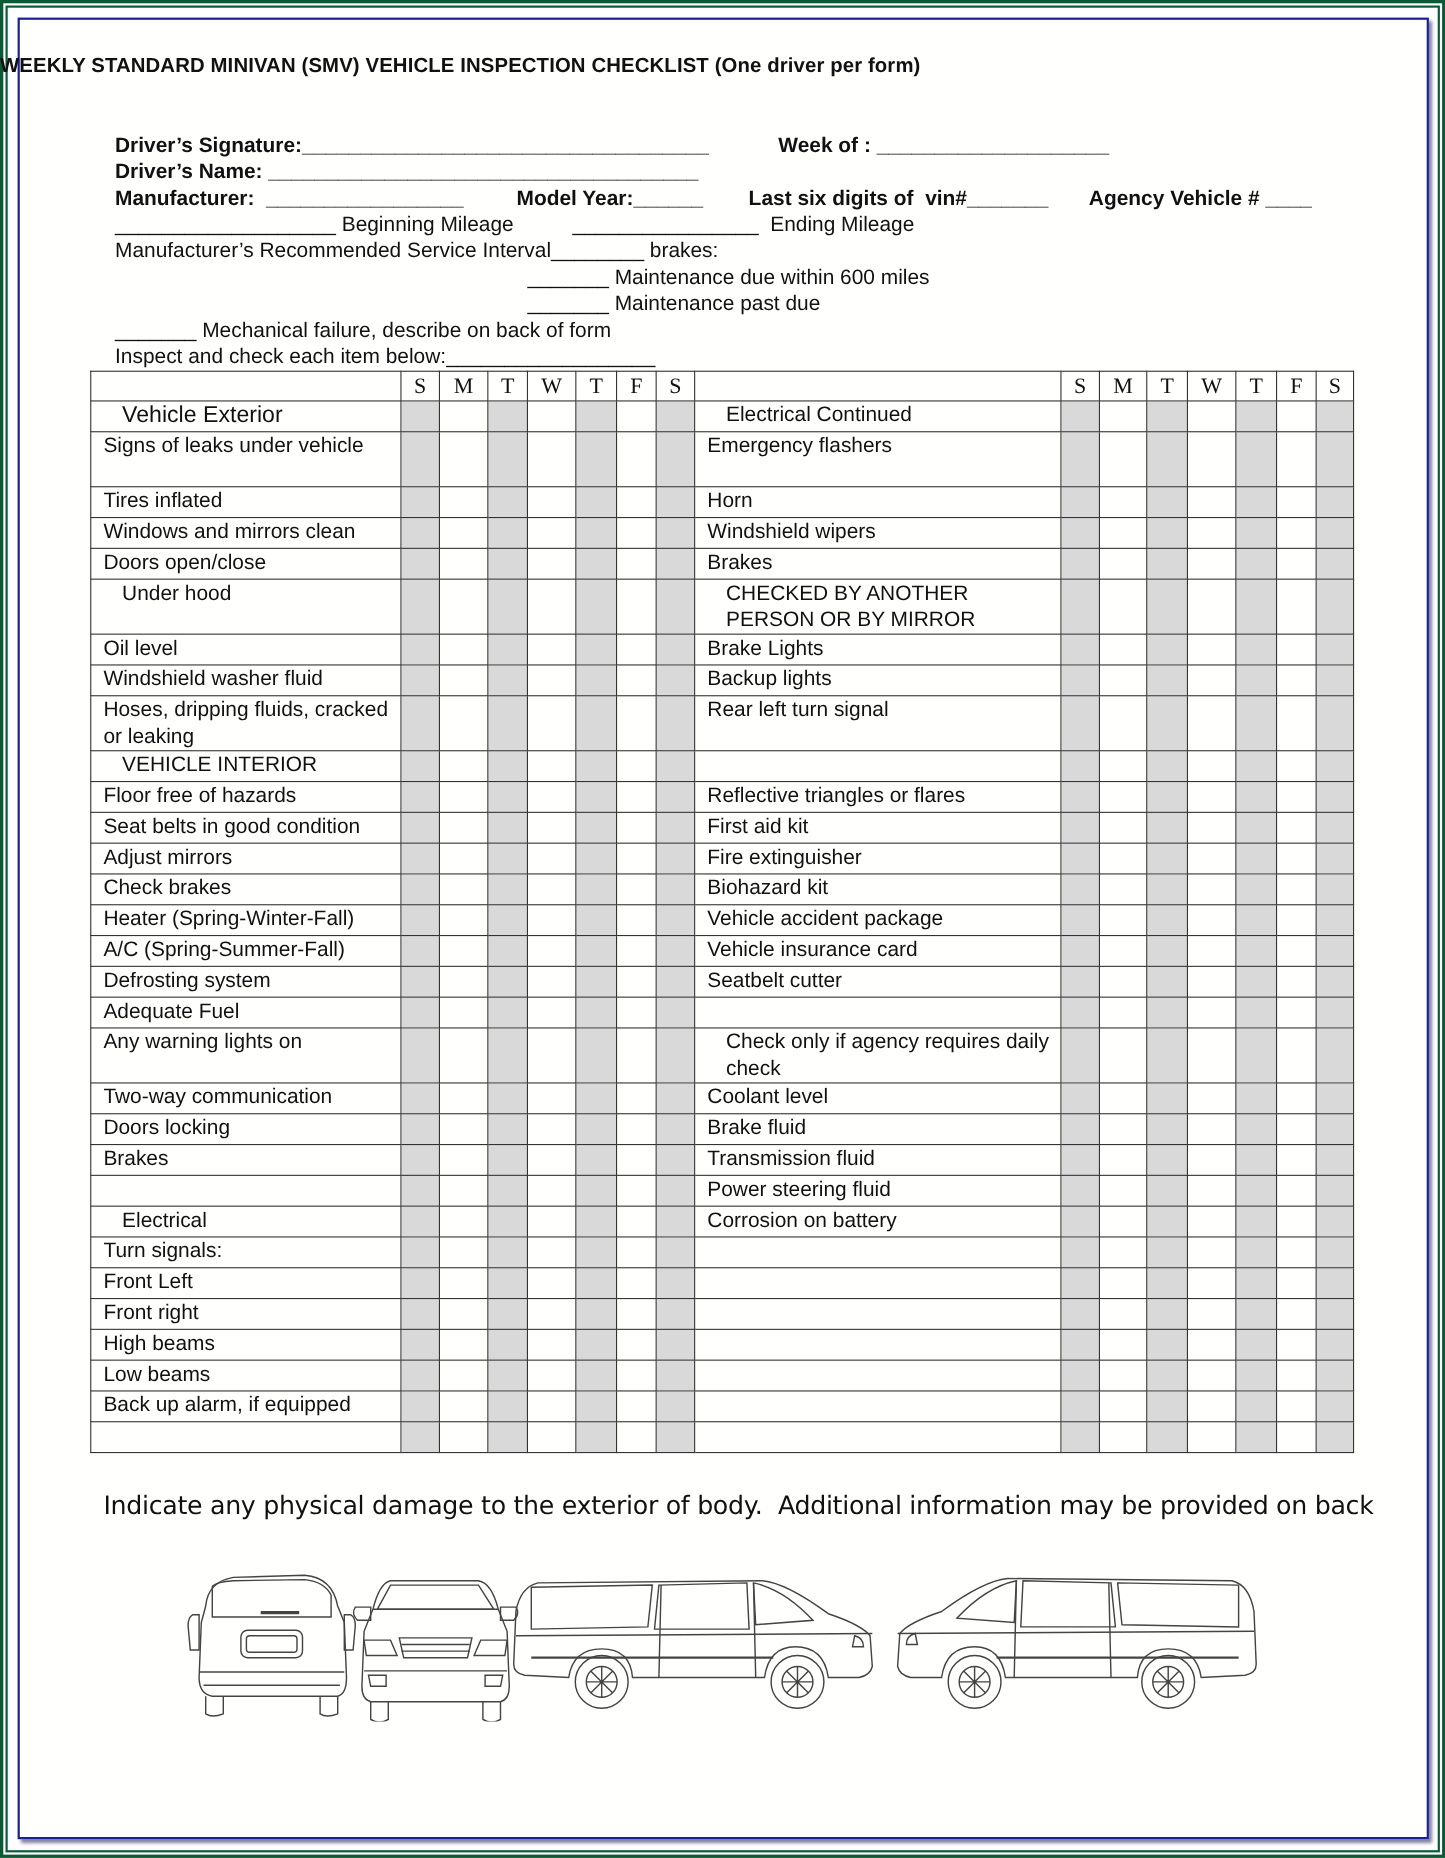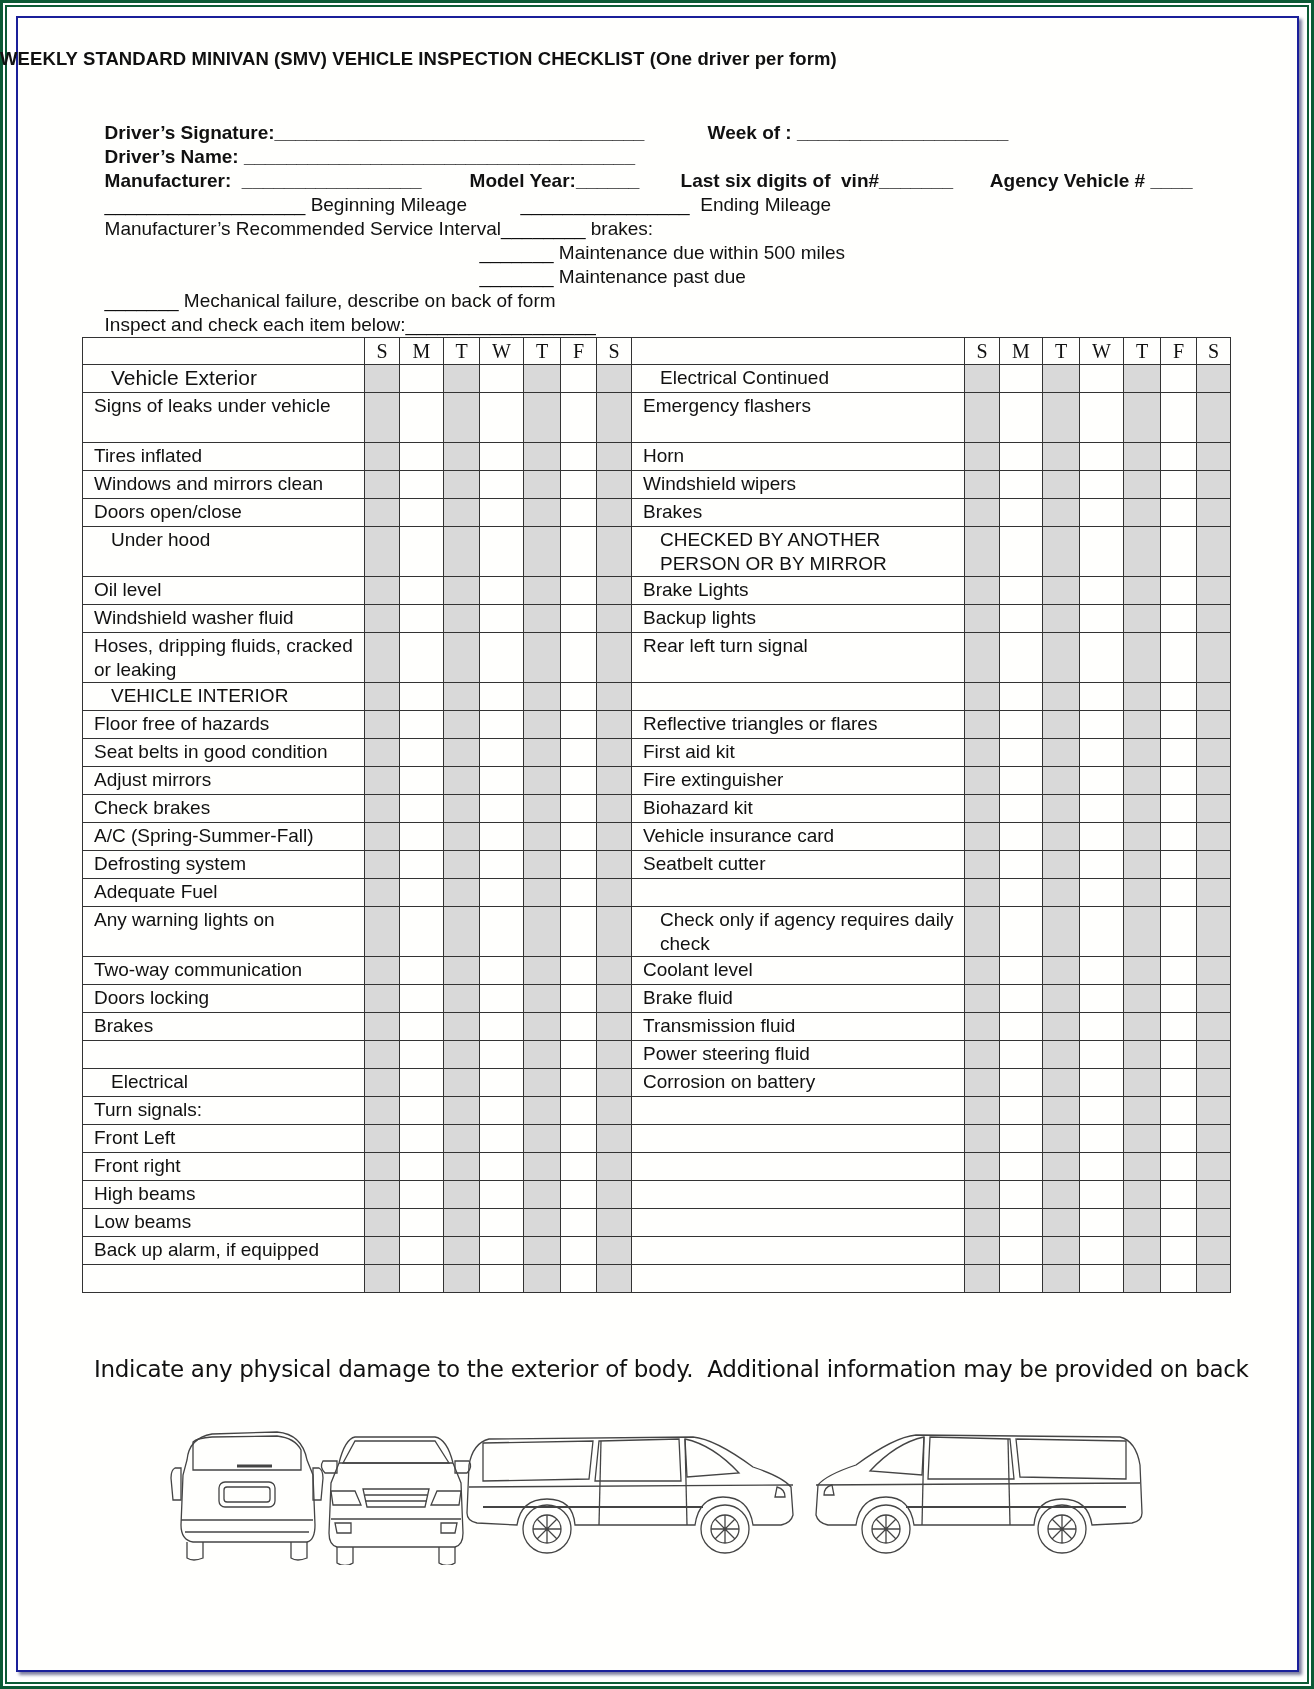--- a/index.html
+++ b/index.html
@@ -101,21 +101,21 @@
 </div>
 <div class="line" style="top:169px; left:510px;">
   <span class="u">________________</span>  <span>Ending Mileage</span>
 </div>
 
 <div class="line" style="top:193px;">
   <span>Manufacturer’s Recommended Service Interval</span><span class="u">________</span> <span>brakes:</span>
 </div>
 
 <div class="line" style="top:217px; left:469px;">
-  <span class="u">_______</span> <span>Maintenance due within 500 miles</span>
+  <span class="u">_______</span> <span>Maintenance due within 600 miles</span>
 </div>
 <div class="line" style="top:241px; left:469px;">
   <span class="u">_______</span> <span>Maintenance past due</span>
 </div>
 <div class="line" style="top:265px;">
   <span class="u">_______</span> <span>Mechanical failure, describe on back of form</span>
 </div>
 <div class="line" style="top:289px;">
   <span>Inspect and check each item below:</span><span class="u">__________________</span>
 </div>
@@ -406,20 +406,38 @@
         <td class="label">Biohazard kit</td>
         <td class="shade"></td>
         <td></td>
         <td class="shade"></td>
         <td></td>
         <td class="shade"></td>
         <td></td>
         <td class="shade"></td>
       </tr>
       <tr class="n">
+        <td class="label">Heater (Spring-Winter-Fall)</td>
+        <td class="shade"></td>
+        <td></td>
+        <td class="shade"></td>
+        <td></td>
+        <td class="shade"></td>
+        <td></td>
+        <td class="shade"></td>
+        <td class="label">Vehicle accident package</td>
+        <td class="shade"></td>
+        <td></td>
+        <td class="shade"></td>
+        <td></td>
+        <td class="shade"></td>
+        <td></td>
+        <td class="shade"></td>
+      </tr>
+      <tr class="n">
         <td class="label">A/C  (Spring-Summer-Fall)</td>
         <td class="shade"></td>
         <td></td>
         <td class="shade"></td>
         <td></td>
         <td class="shade"></td>
         <td></td>
         <td class="shade"></td>
         <td class="label">Vehicle insurance card</td>
         <td class="shade"></td>

